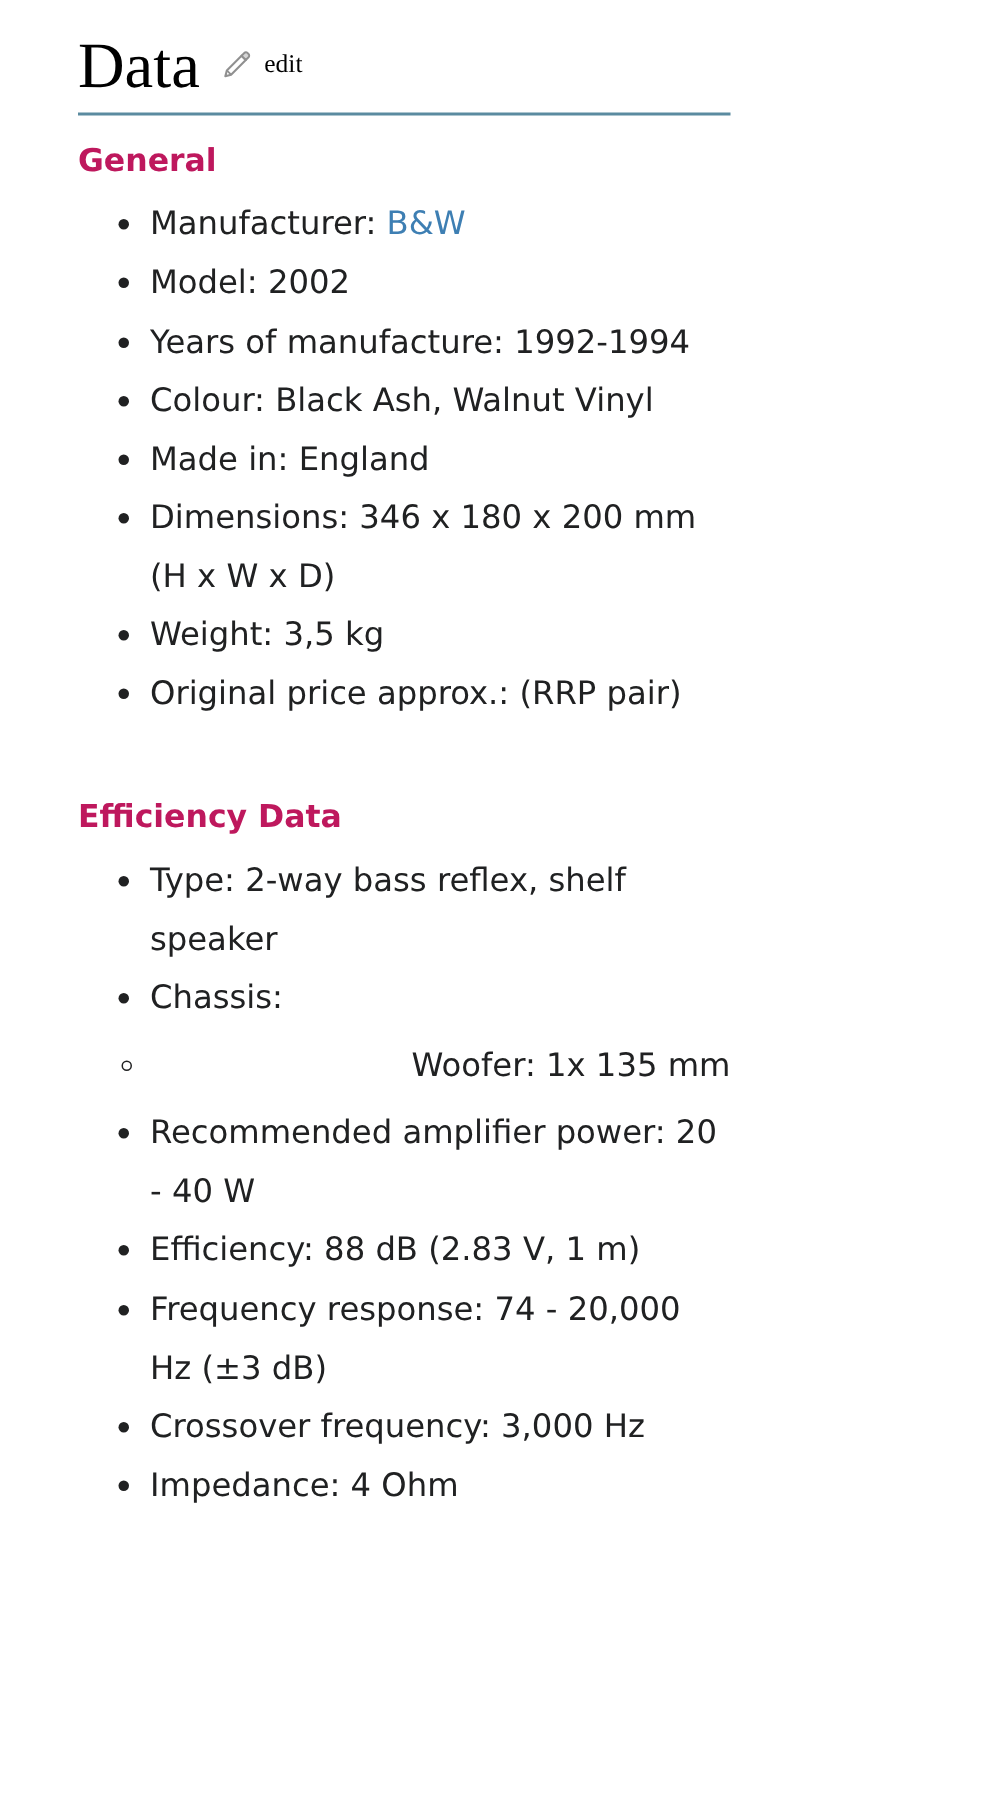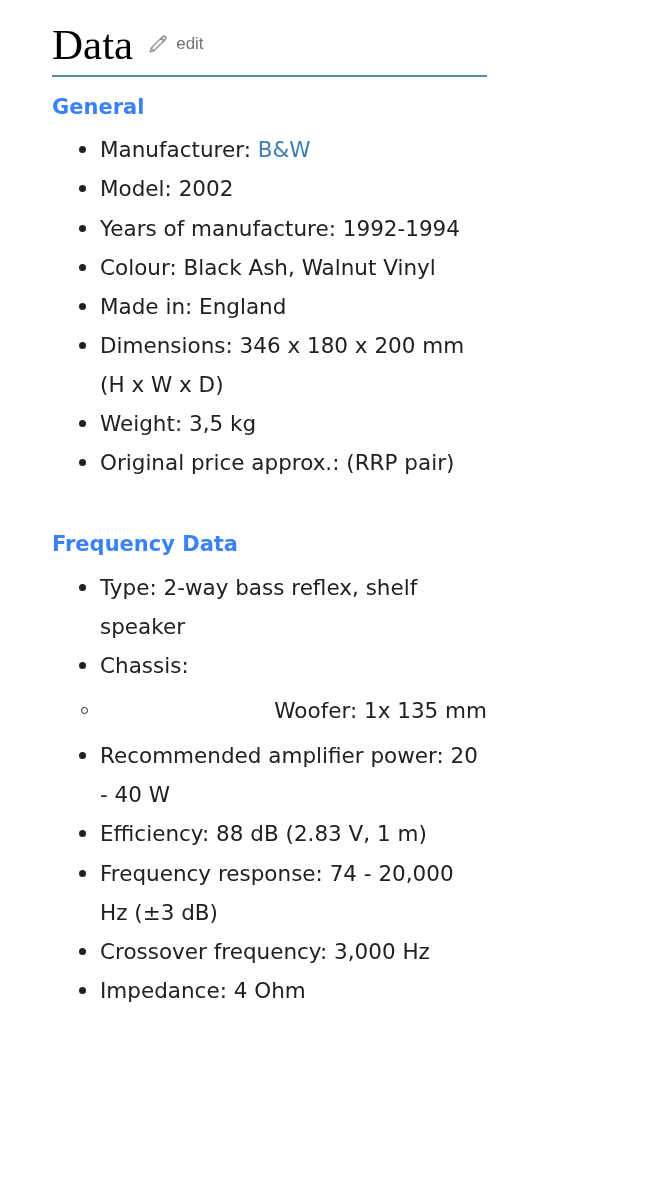--- a/index.html
+++ b/index.html
@@ -47,28 +47,28 @@
     top: -4px;
   }
   .pencil-icon {
     display: inline-block;
     width: 22px;
     height: 22px;
     opacity: .75;
   }
   .edit-label {
     font-size: 17px;
-    color: #737373;
-    font-family: Liberation Sans, sans-serif;
+    color: #000000;
+    font-family: Liberation Serif, serif;
   }
 
   h3.sub {
     font-size: 21px;
     font-weight: bold;
-    color: #3b82f6;
+    color: #be185d;
     margin: 26px 0 10px 0;
     line-height: 1.2;
   }
   h3.sub:first-of-type { margin-top: 18px; }
 
   ul.bullets {
     margin: 6px 0 6px 0;
     padding-left: 46px;
     list-style: none;
   }
@@ -155,21 +155,21 @@
     <li>Years of manufacture: 1992-1994</li>
     <li>Colour: Black Ash, Walnut Vinyl</li>
     <li>Made in: England</li>
     <li>Dimensions: 346 x 180 x 200 mm (H x W x D)</li>
     <li>Weight: 3,5 kg</li>
     <li>Original price approx.: (RRP pair)</li>
   </ul>
 
   <div class="spacer-gap"></div>
 
-  <h3 class="sub">Frequency Data</h3>
+  <h3 class="sub">Efficiency Data</h3>
 
   <ul class="bullets">
     <li>Type: 2-way bass reflex, shelf speaker</li>
     <li>Chassis:</li>
   </ul>
 
   <ul class="sub-bullets">
     <li>Woofer: 1x 135 mm</li>
   </ul>
 

